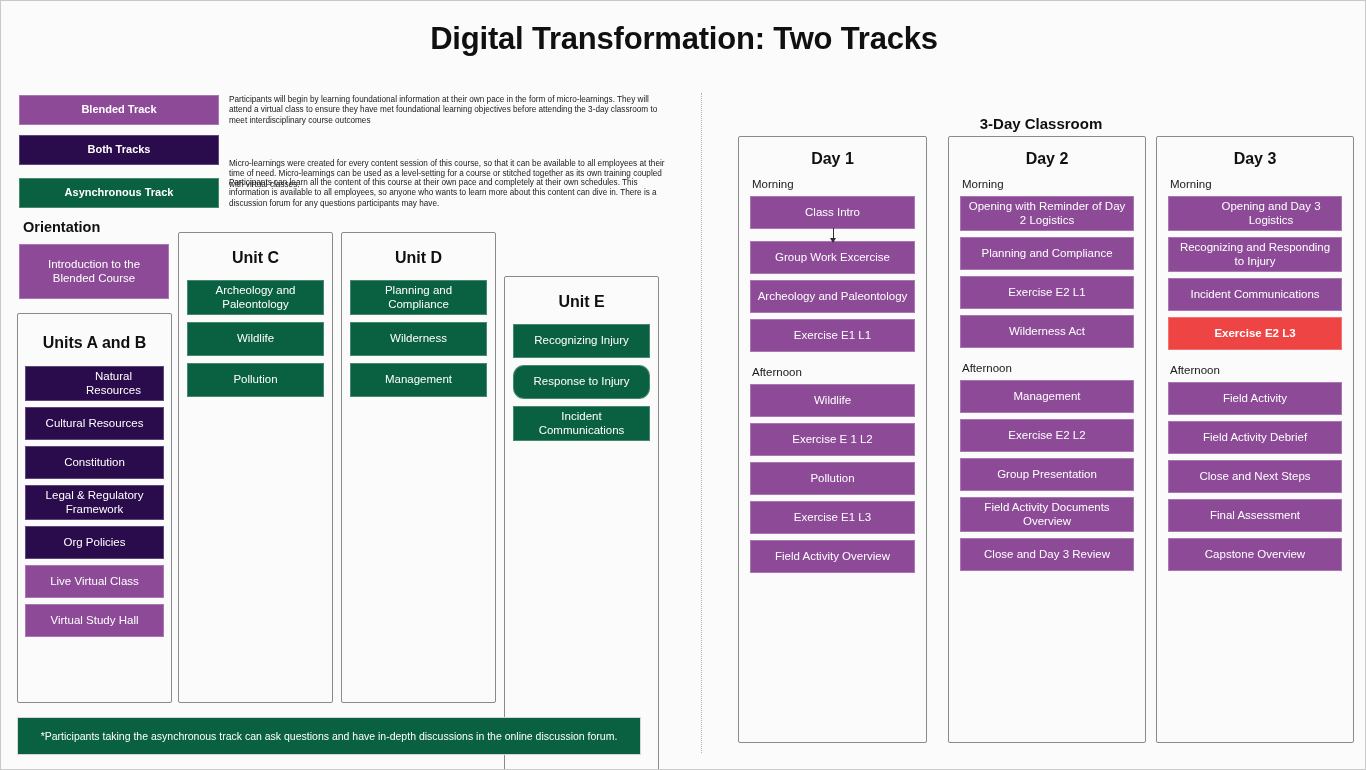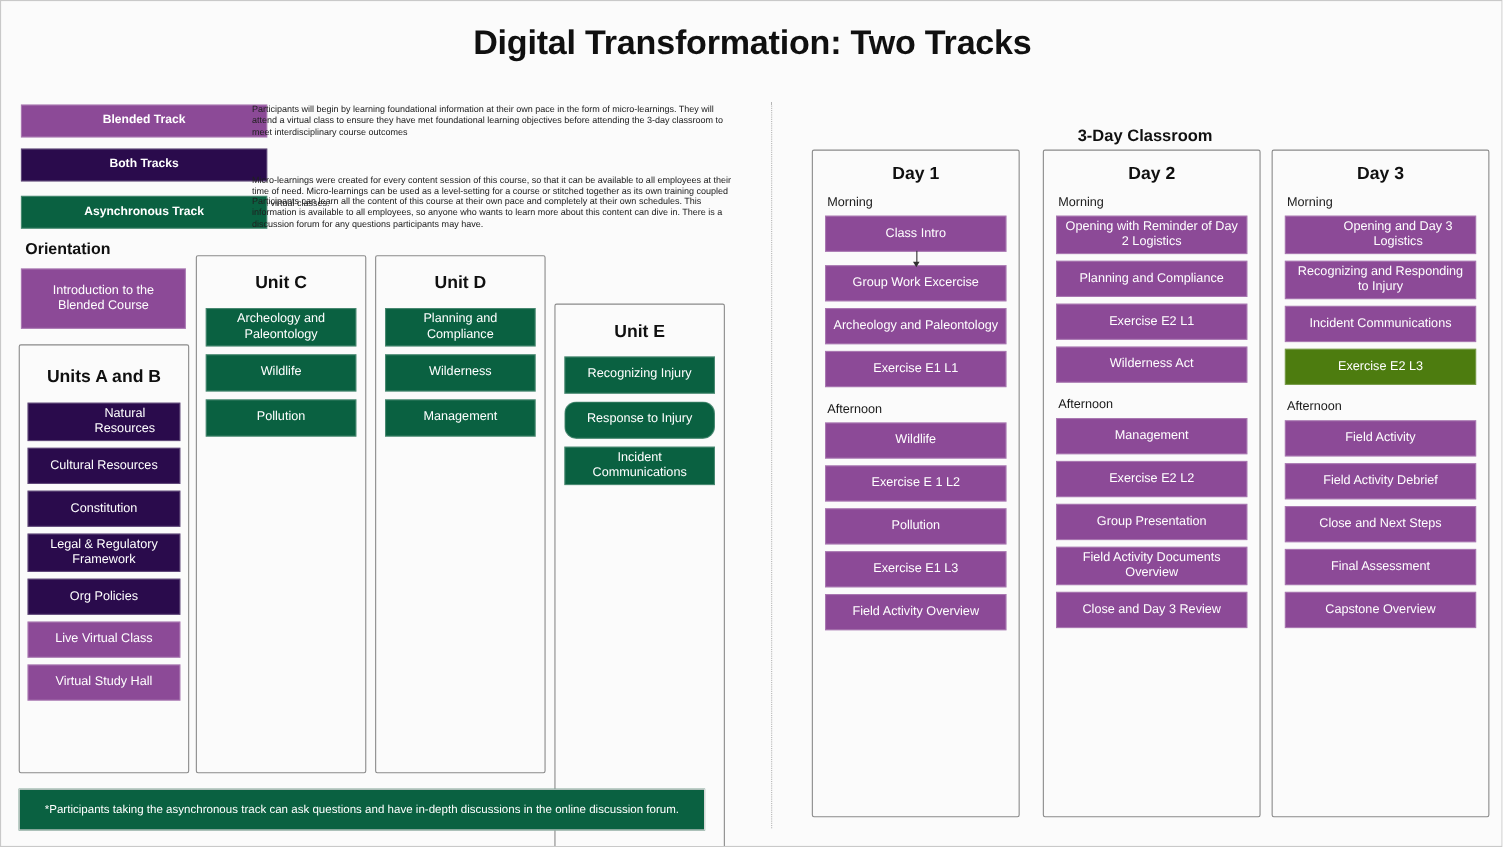--- a/index.html
+++ b/index.html
@@ -60,21 +60,21 @@
   }
   .chip.purple  { background: #8c4a97; }
   .chip.navy    { background: #2a0b4c; }
   .chip.green   { background: #0a6141; }
   .chip.bold    { font-weight: bold; }
 
   
   .legend-chip {
     position: absolute;
     left: 18px;
-    width: 224px;
+    width: 200px;
     height: 30px;
     font-size: 11px;
     font-weight: bold;
   }
   .legend-text {
     position: absolute;
     left: 228px;
     width: 440px;
     font-size: 8.2px;
     line-height: 10.4px;
@@ -341,21 +341,21 @@
       </div>
   </div>
 
   <div id="day3-card" class="day-card">
     <div class="day-title">Day 3</div>
     <div class="part-label">Morning</div>
     <div class="day-stack">
         <div class="chip" style="background: rgb(140, 74, 151); padding-left: 38px;">Opening and Day 3 Logistics</div>
         <div class="chip" style="background: rgb(140, 74, 151);">Recognizing and Responding to Injury</div>
         <div class="chip" style="background: rgb(140, 74, 151);">Incident Communications</div>
-        <div class="chip" style="background: #4d7c0f;">Exercise E2 L3</div>
+        <div class="chip" style="background: #ef4444; font-weight: bold;">Exercise E2 L3</div>
       </div>
     <div class="spacer-afternoon"></div>
     <div class="part-label">Afternoon</div>
     <div class="day-stack">
         <div class="chip" style="background: rgb(140, 74, 151);">Field Activity</div>
         <div class="chip" style="background: rgb(140, 74, 151);">Field Activity Debrief</div>
         <div class="chip" style="background: rgb(140, 74, 151);">Close and Next Steps</div>
         <div class="chip" style="background: rgb(140, 74, 151);">Final Assessment</div>
         <div class="chip" style="background: rgb(140, 74, 151);">Capstone Overview</div>
       </div>

